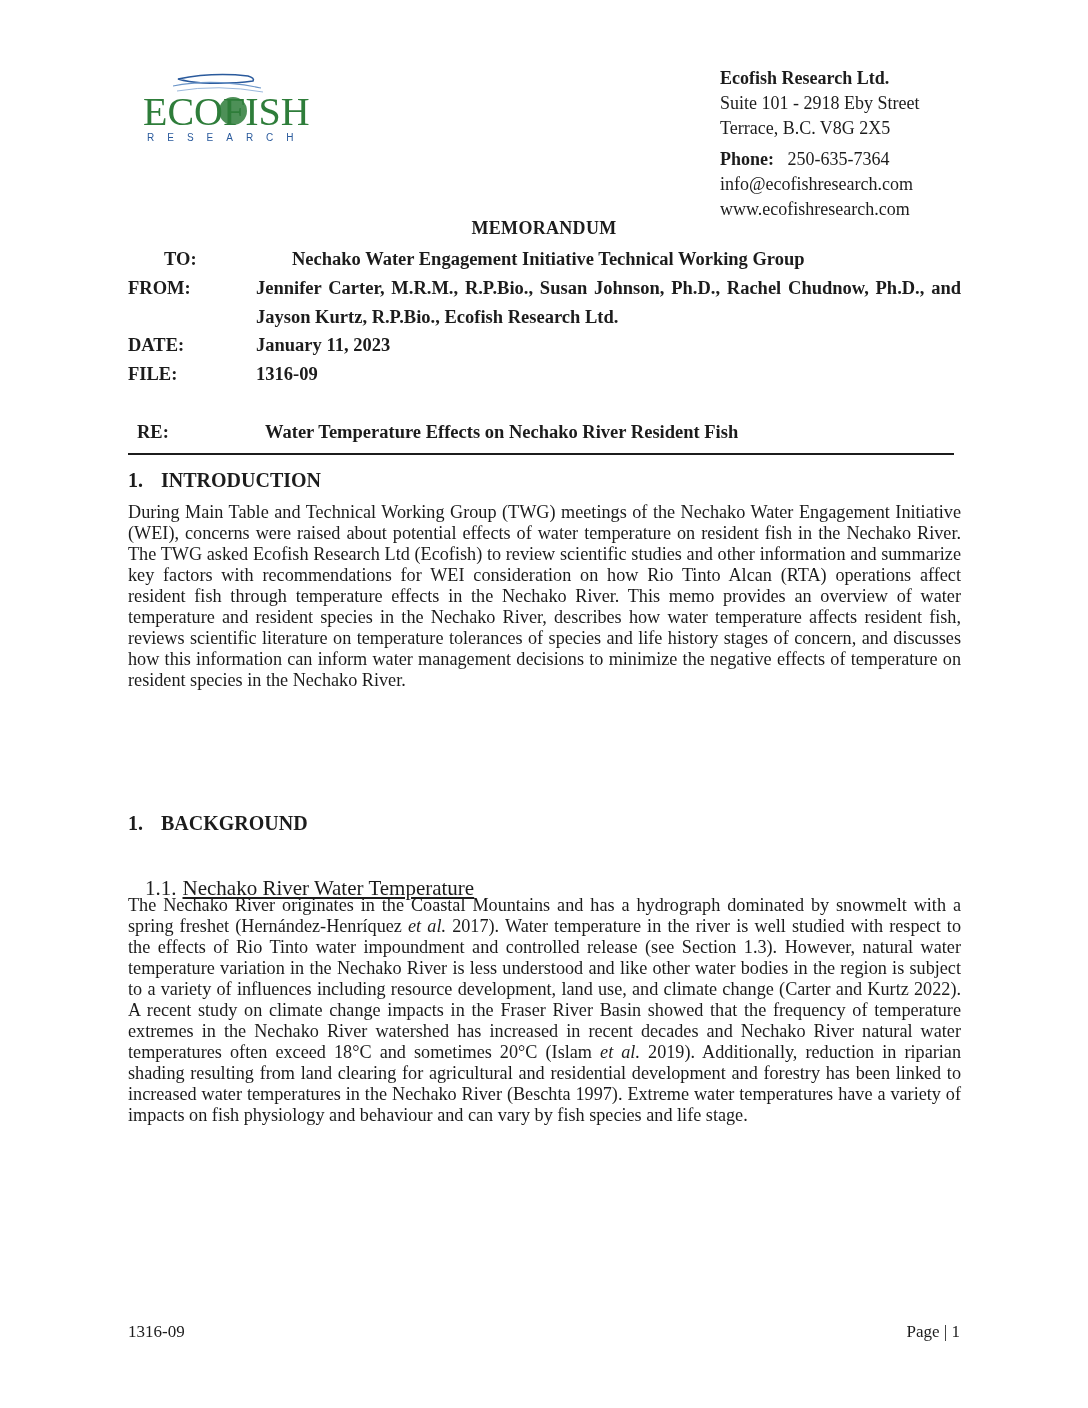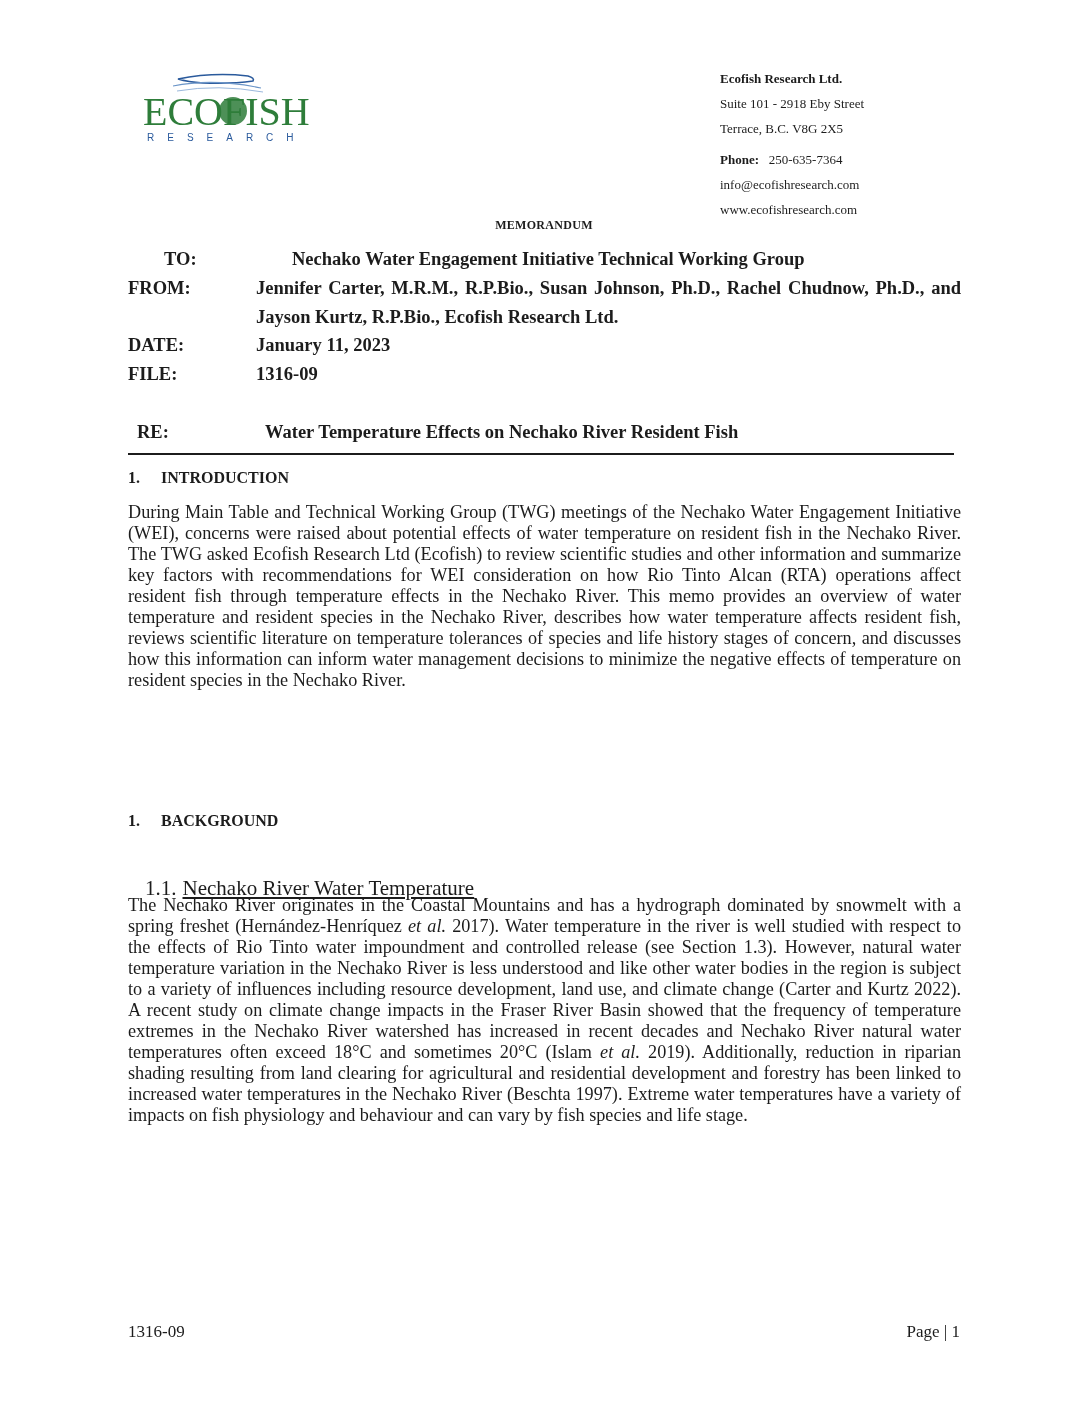--- a/index.html
+++ b/index.html
@@ -1,30 +1,30 @@
 <!DOCTYPE html>
 <html><head>
   <meta charset="utf-8">
   <style>
     html, body { margin: 0; padding: 0; background: #ffffff; }
     body { width: 1088px; height: 1408px; position: relative; overflow: hidden;
       font-family: "Liberation Serif", "DejaVu Serif", serif; color: #1c1c1c; }
     .logo { position: absolute; left: 143px; top: 70px; width: 185px; height: 75px; }
     .logo svg { display: block; }
-    .contact { position: absolute; left: 720px; top: 66px; font-size: 13px; line-height: 25px; }
+    .contact { position: absolute; left: 720px; top: 66px; font-size: 18px; line-height: 25px; }
     .contact .org { font-weight: bold; }
     .contact .gap { height: 6px; }
     .contact b { font-weight: bold; }
     .memo-title { position: absolute; left: 0; width: 1088px; top: 218px; text-align: center;
-      font-weight: bold; font-size: 12px; letter-spacing: 0.3px; }
+      font-weight: bold; font-size: 18px; letter-spacing: 0.3px; }
     .hdr { position: absolute; left: 128px; width: 833px; font-size: 18.5px; font-weight: bold; line-height: 29px; }
     .hdr .lbl { position: absolute; left: 0; top: 0; }
     .hdr .val { margin-left: 128px; text-align: justify; }
     .rule { position: absolute; left: 128px; width: 826px; top: 453px; height: 2px; background: #1c1c1c; }
-    .h1 { position: absolute; left: 128px; font-weight: bold; font-size: 16px; }
+    .h1 { position: absolute; left: 128px; font-weight: bold; font-size: 20px; }
     .h1 .num { display: inline-block; width: 33px; }
     .para { position: absolute; left: 128px; width: 833px; font-size: 18.2px; line-height: 21px;
       text-align: justify; }
     .h2 { position: absolute; left: 145px; top: 864px; font-size: 21px; margin-top: 12px; }
     .h2 .t { text-decoration: underline; margin-left: 6px; }
     .footer { position: absolute; top: 1322px; font-size: 17px; }
   </style>
 </head>
 <body>
 

